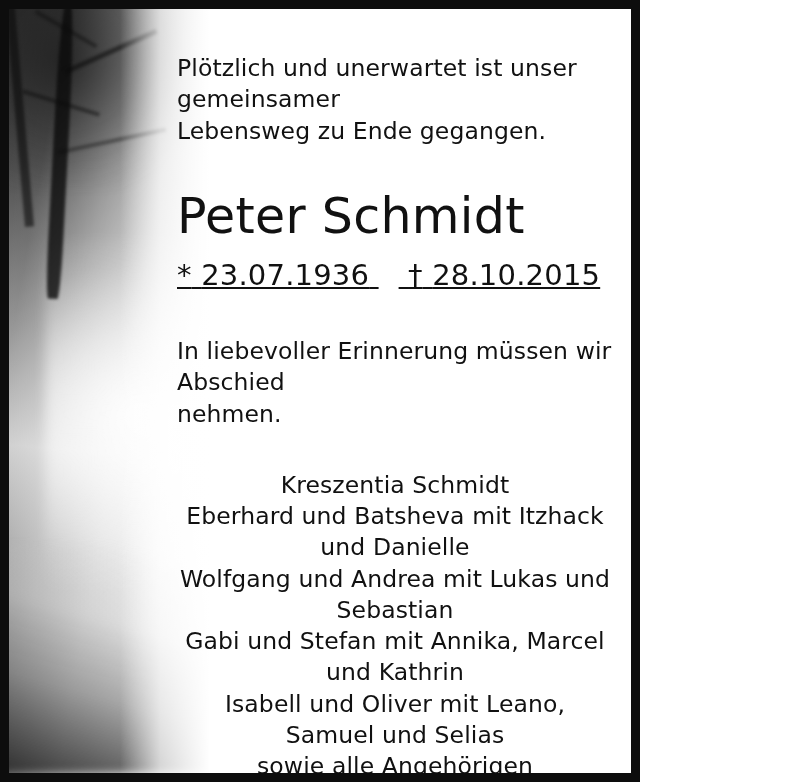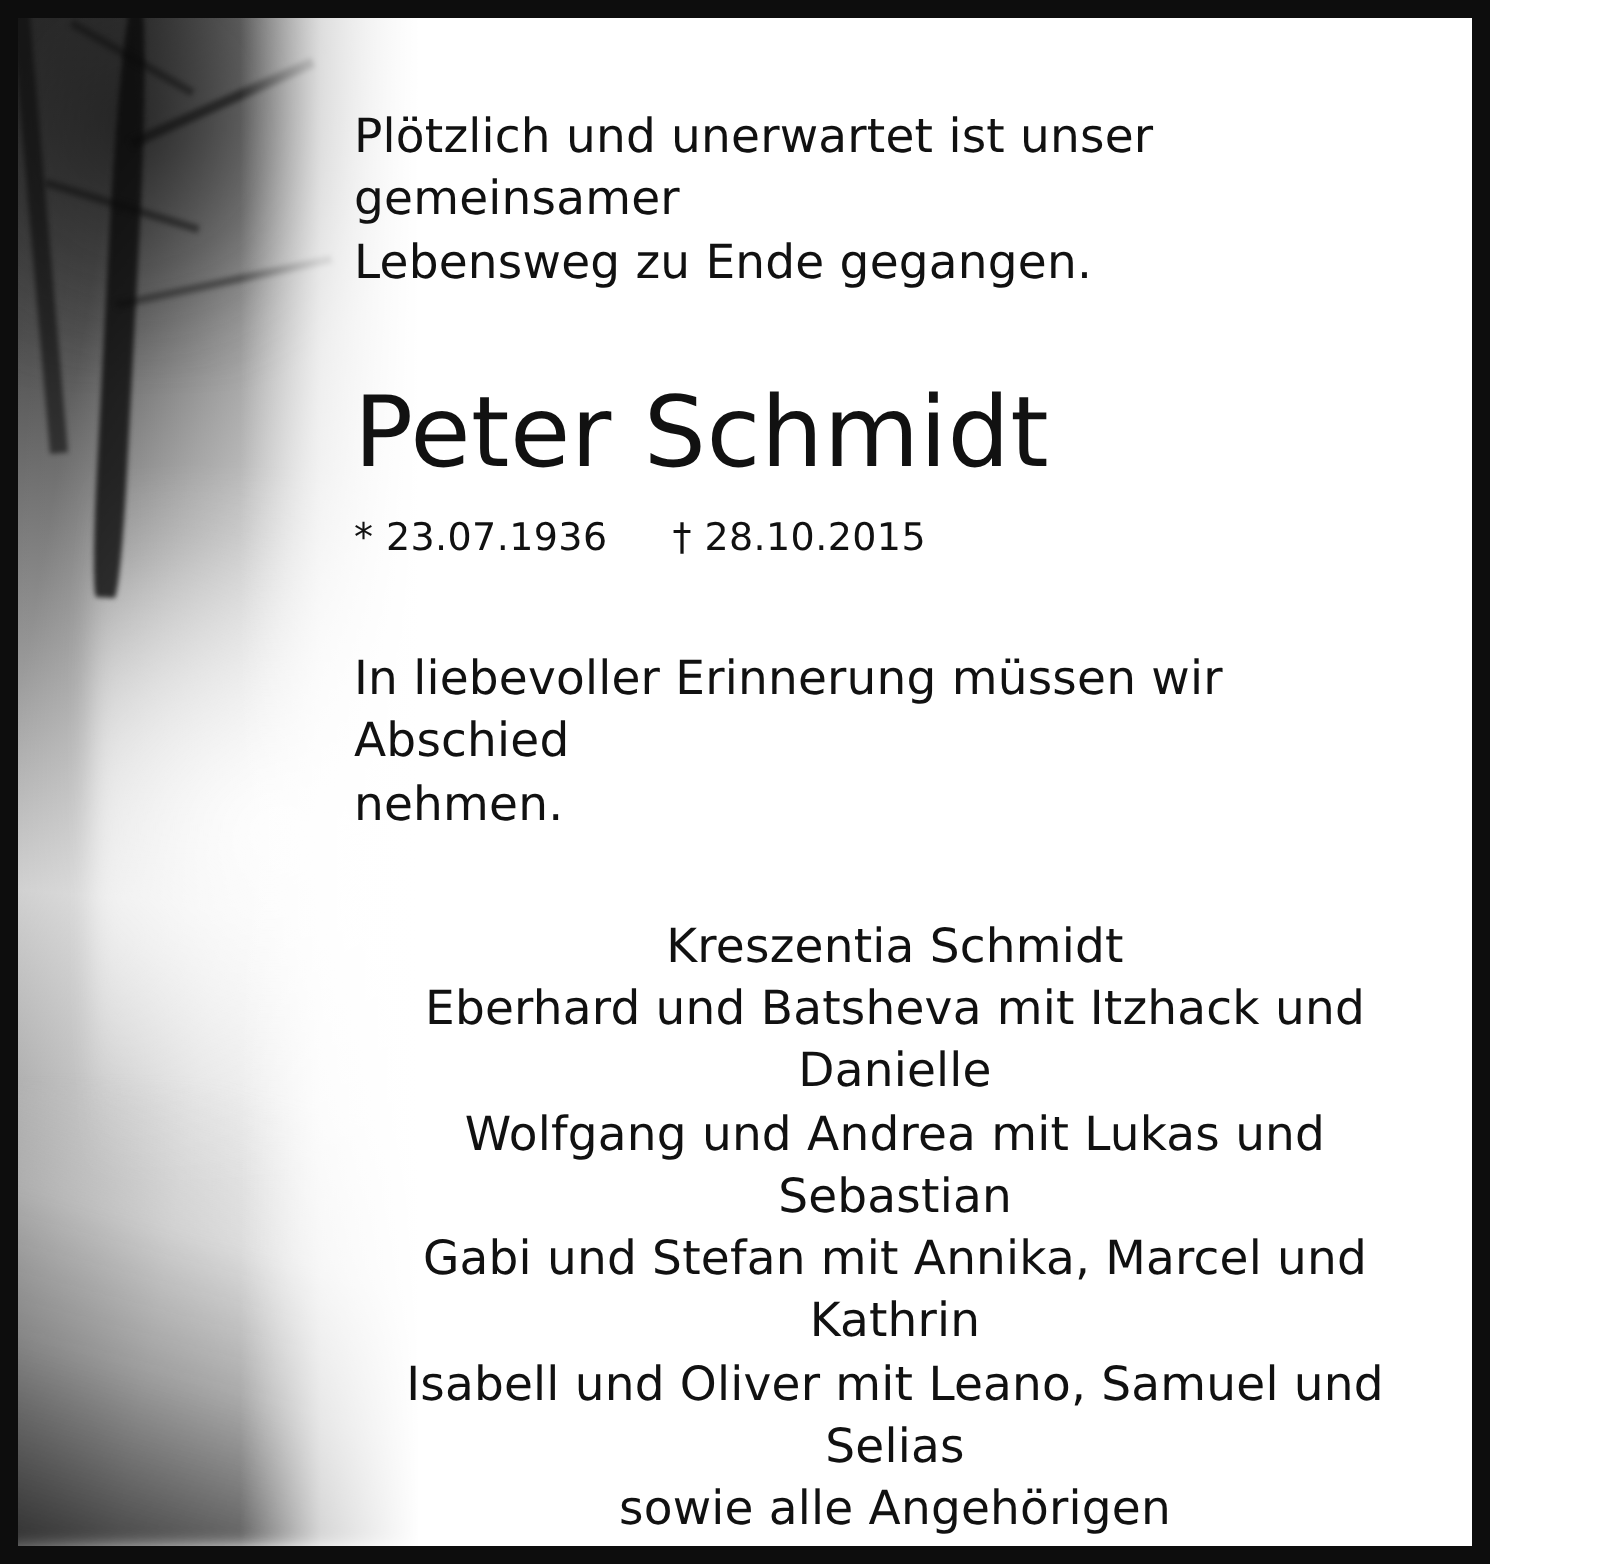--- a/index.html
+++ b/index.html
@@ -5,21 +5,21 @@
   html, body {
     margin: 0;
     padding: 0;
     background: #ffffff;
   }
   body {
     font-family: "DejaVu Sans", sans-serif;
   }
   .obituary {
     position: relative;
-    width: 745px;
+    width: 640px;
     height: 782px;
     box-sizing: border-box;
     background: #ffffff;
     border: 9px solid #0d0d0d;
     overflow: hidden;
   }
   
   .photo-band {
     position: absolute;
     left: 0;
@@ -171,23 +171,24 @@
   }
   .intro { margin-top: 8px; }
   .name {
     font-size: 49px;
     font-weight: 400;
     letter-spacing: 0.3px;
     margin-top: 44px;
     line-height: 1.05;
   }
   .dates {
-    font-size: 19px;
+    font-size: 29px;
     margin-top: 16px;
     letter-spacing: 0.2px;
+    text-decoration: underline;
   }
   .dates .sep { display: inline-block; width: 20px; }
   .memorial { margin-top: 44px; }
   .family { margin-top: 40px; text-align: center; }
   .funeral { margin-top: 42px; }
   .address { margin-top: 40px; }
 </style>
 </head>
 <body>
 

